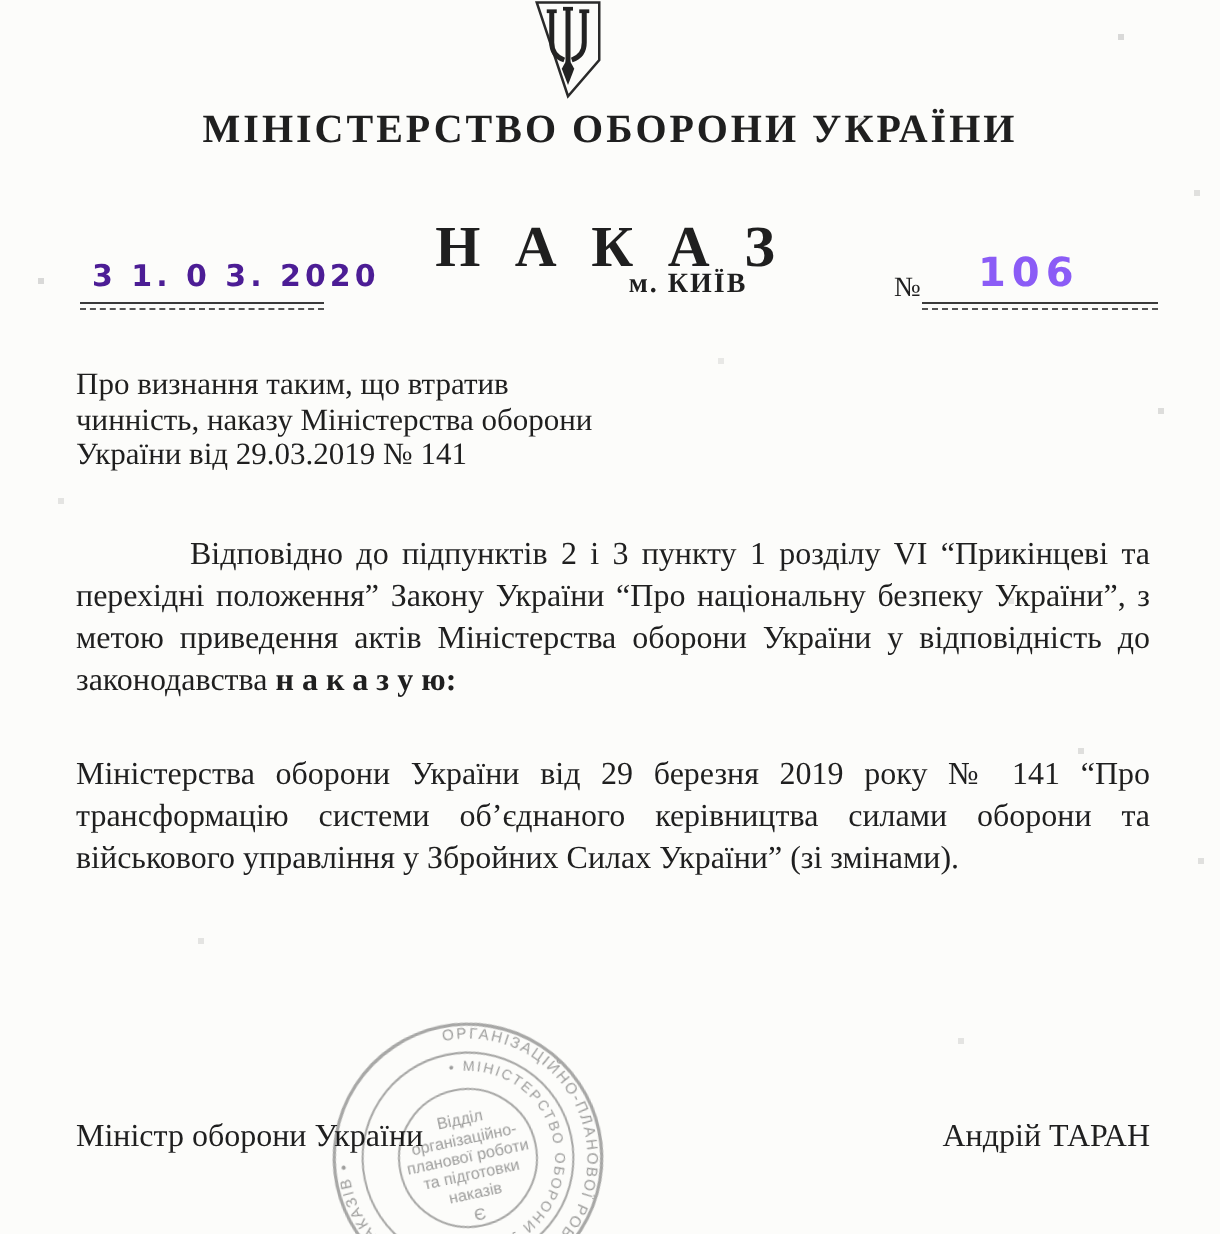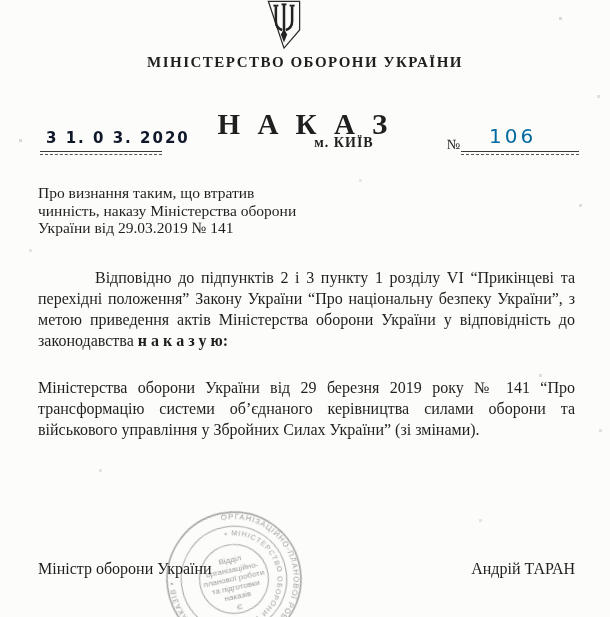--- a/index.html
+++ b/index.html
@@ -18,44 +18,44 @@
       560px 18px 0 1px rgba(60,60,60,.18), 598px 96px 0 1px rgba(60,60,60,.14),
       430px 60px 0 1px rgba(60,60,60,.12), 30px 250px 0 1px rgba(60,60,60,.12),
       580px 205px 0 1px rgba(60,60,60,.16), 505px 300px 0 1px rgba(60,60,60,.12),
       540px 375px 0 1px rgba(60,60,60,.15), 100px 470px 0 1px rgba(60,60,60,.12),
       480px 520px 0 1px rgba(60,60,60,.12), 20px 140px 0 1px rgba(60,60,60,.18),
       360px 180px 0 1px rgba(60,60,60,.10), 600px 430px 0 1px rgba(60,60,60,.14);
   }
   .emblem{position:absolute;left:261px;top:0;width:46px;height:50px;}
   .ministry{
     position:absolute;top:54px;left:0;width:100%;text-align:center;
-    font-size:15px;font-weight:bold;letter-spacing:1.5px;
+    font-size:20px;font-weight:bold;letter-spacing:1.5px;
   }
   .order-title{
     position:absolute;top:88px;left:0;width:100%;text-align:center;
     font-size:29px;font-weight:bold;letter-spacing:5px;margin-top:20px;
   }
   .date-stamp{
     position:absolute;left:46px;top:129px;
     font-family:"DejaVu Sans", sans-serif;font-weight:bold;
-    font-size:15px;letter-spacing:2px;color:#0f172a;
+    font-size:15px;letter-spacing:2px;color:#4c1d95;
   }
   .u-lines{position:absolute;height:6px;}
   .u-lines .solid{border-top:1.5px solid #3a3a3a;}
   .u-lines .dashed{border-top:1px dashed #555;margin-top:2px;}
   .date-lines{left:40px;top:151px;width:122px;}
   .city{
     position:absolute;top:135px;left:0;width:100%;text-align:center;
     font-size:14px;font-weight:bold;letter-spacing:1px;padding-left:39px;
   }
   .num-sign{position:absolute;left:447px;top:137px;font-size:14px;}
   .order-number{
     position:absolute;left:489px;top:124px;
-    font-family:"DejaVu Sans", sans-serif;font-weight:normal;
-    font-size:20px;letter-spacing:3px;color:#0369a1;text-align:center;
+    font-family:"DejaVu Sans", sans-serif;font-weight:bold;
+    font-size:20px;letter-spacing:3px;color:#8b5cf6;text-align:center;
   }
   .num-lines{left:461px;top:151px;width:118px;}
   .subject{position:absolute;left:38px;top:184px;width:340px;
     font-size:15.5px;line-height:17.5px;}
   .para{position:absolute;left:38px;width:537px;font-size:16px;line-height:21px;}
   .preamble{top:267px;}
   .item1{top:377px;}
   .item2{top:487px;}
   .line{text-align:justify;}
   .line.jl{text-align-last:justify;}

